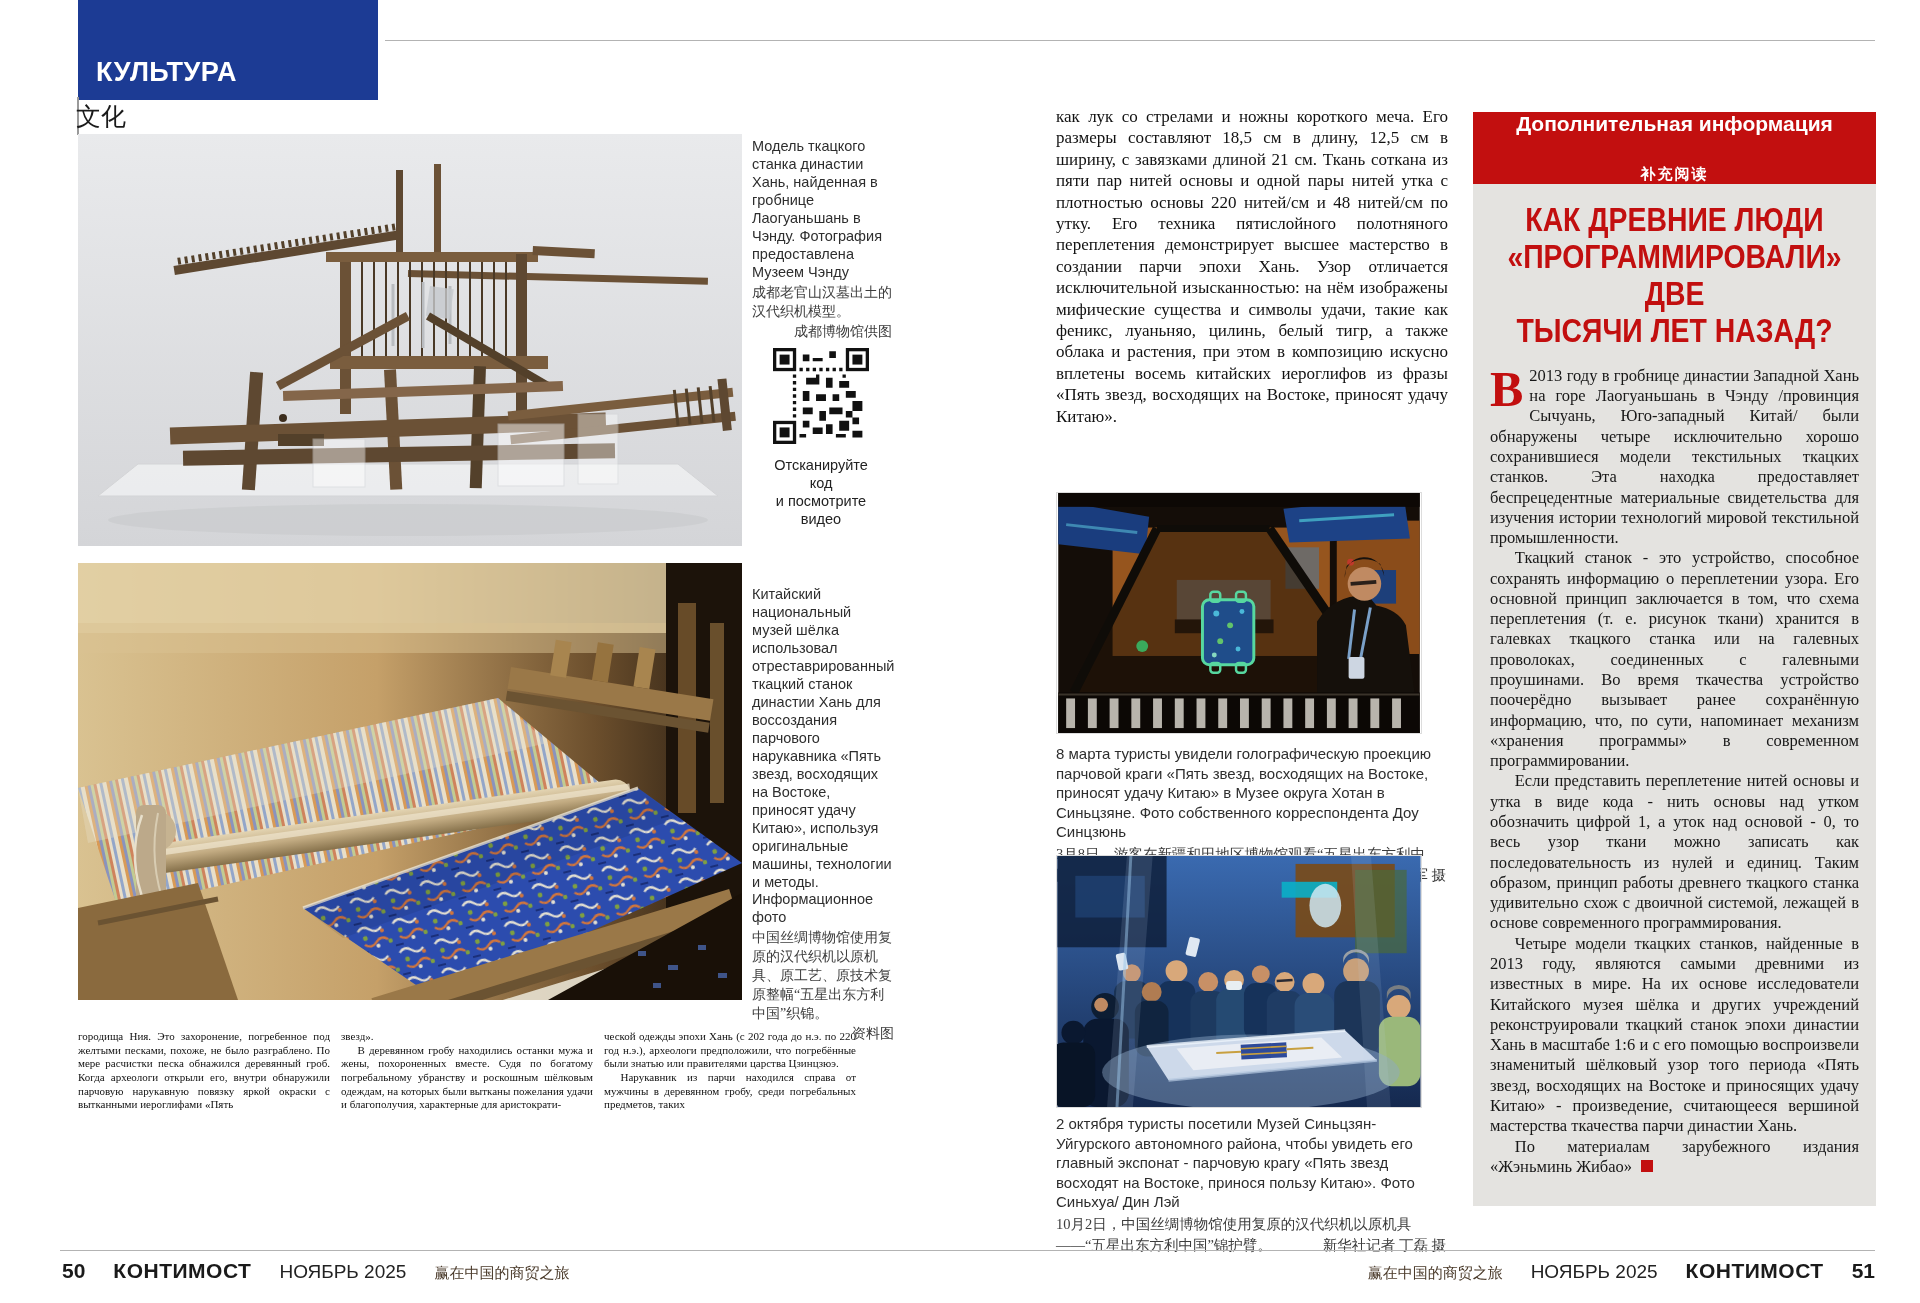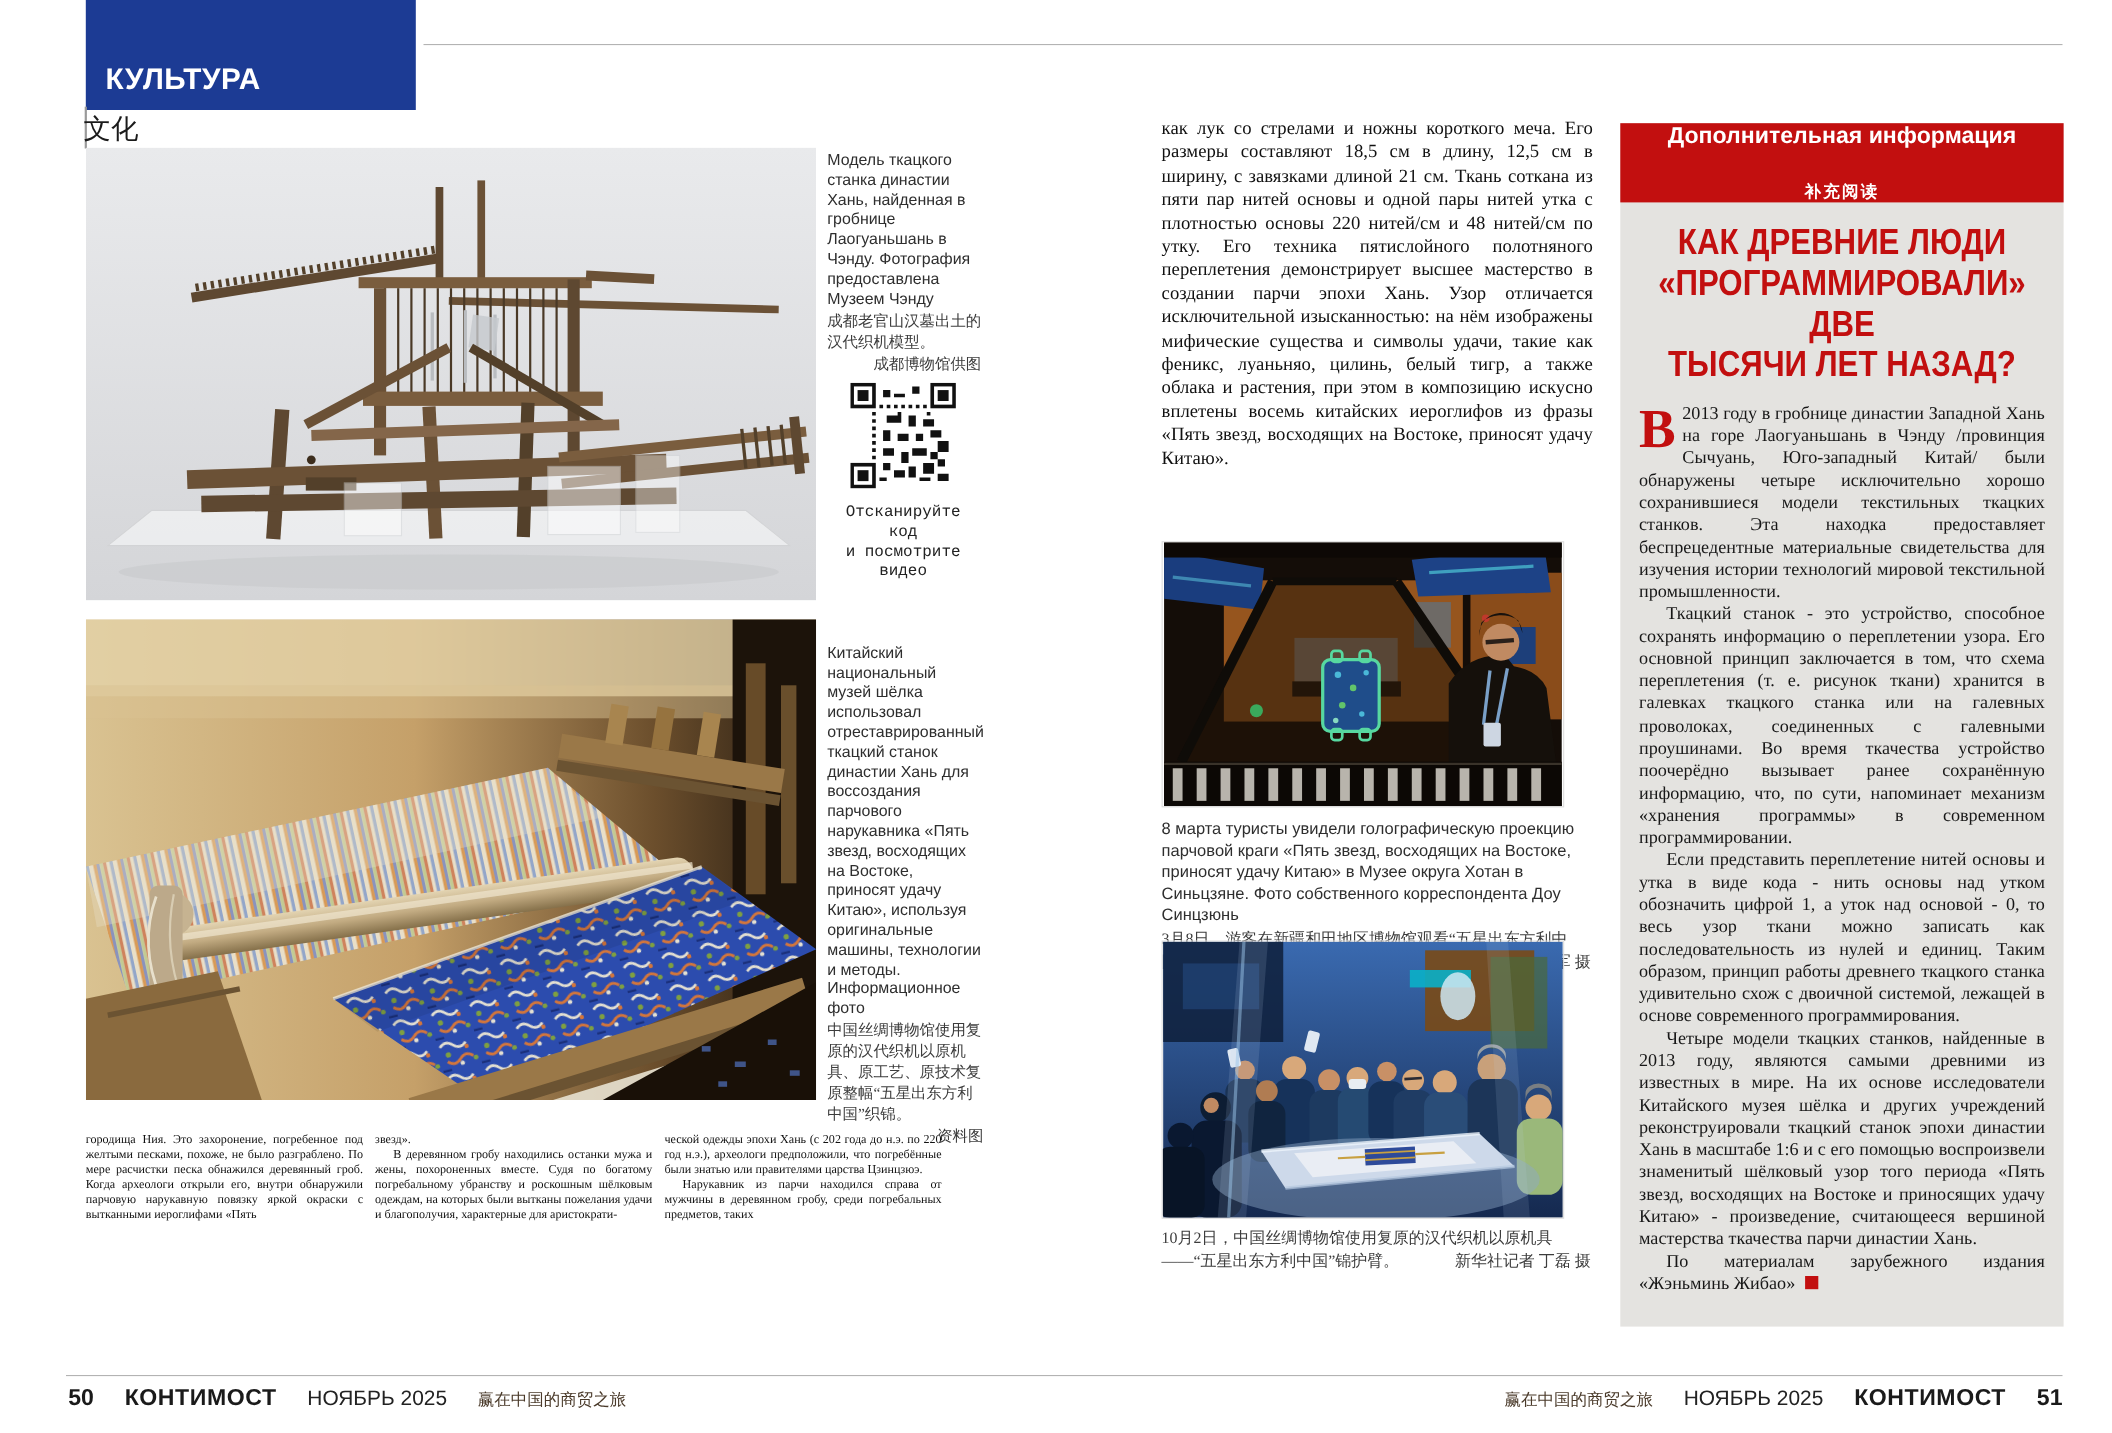--- a/index.html
+++ b/index.html
@@ -30,21 +30,21 @@
   .photo4{left:1056px;top:855px;width:366px;height:253px;border:1px solid #ddd;}
 
   
   .side-cap{position:absolute;font-size:14.5px;line-height:1.24;color:#2e2e2e;}
   .caption1{left:752px;top:138px;width:140px;}
   .caption2{left:752px;top:586px;width:142px;}
   .side-cap .cn{margin-top:2px;color:#3c3c3c;font-family:"Liberation Serif",serif;font-size:14px;line-height:1.35;}
   .side-cap .cn-credit{text-align:right;color:#3c3c3c;font-family:"Liberation Serif",serif;font-size:14px;margin-top:1px;}
 
   
-  .qr-block{position:absolute;left:752px;top:348px;width:138px;text-align:center;font-family:Liberation Mono, monospace;}
+  .qr-block{position:absolute;left:752px;top:348px;width:138px;text-align:center;}
   .qr-block svg{display:inline-block;}
   .qr-note{margin-top:8px;font-size:14.5px;line-height:1.25;color:#222;}
 
   
   .col{position:absolute;top:1030px;width:252px;font-family:"Liberation Serif",serif;
        font-size:11px;line-height:1.24;text-align:justify;color:#111;}
   .col1{left:78px;} .col2{left:341px;} .col3{left:604px;}
   .col p.indent{text-indent:1.5em;}
 
   
@@ -437,20 +437,21 @@
       </g>
       <line x1="90" y1="192" x2="290" y2="176" stroke="#eef5fc" stroke-width="3" opacity=".8"></line>
       <line x1="112" y1="226" x2="322" y2="206" stroke="#b5c8e0" stroke-width="3" opacity=".7"></line>
       <polygon points="70,0 96,0 76,253 50,253" fill="#bcd8f0" opacity=".14"></polygon>
       <polygon points="296,0 316,0 336,253 312,253" fill="#bcd8f0" opacity=".12"></polygon>
       <line x1="74" y1="0" x2="60" y2="253" stroke="#9ac4e8" stroke-width="3" opacity=".5"></line>
     </svg>
   </figure>
 
   <div class="mid-cap midcap2">
+    <div class="ru">2 октября туристы посетили Музей Синьцзян-Уйгурского автономного района, чтобы увидеть его главный экспонат - парчовую крагу «Пять звезд восходят на Востоке, принося пользу Китаю». Фото Синьхуа/ Дин Лэй</div>
     <div class="cn">
       <span>10月2日，中国丝绸博物馆使用复原的汉代织机以原机具——“五星出东方利中国”锦护臂。</span>
       <span class="credit">新华社记者 丁磊 摄</span>
     </div>
   </div>
 
   <aside class="right-panel">
     <div class="info-banner">
       <div class="ru">Дополнительная информация</div>
       <div class="cn">补充阅读</div>

